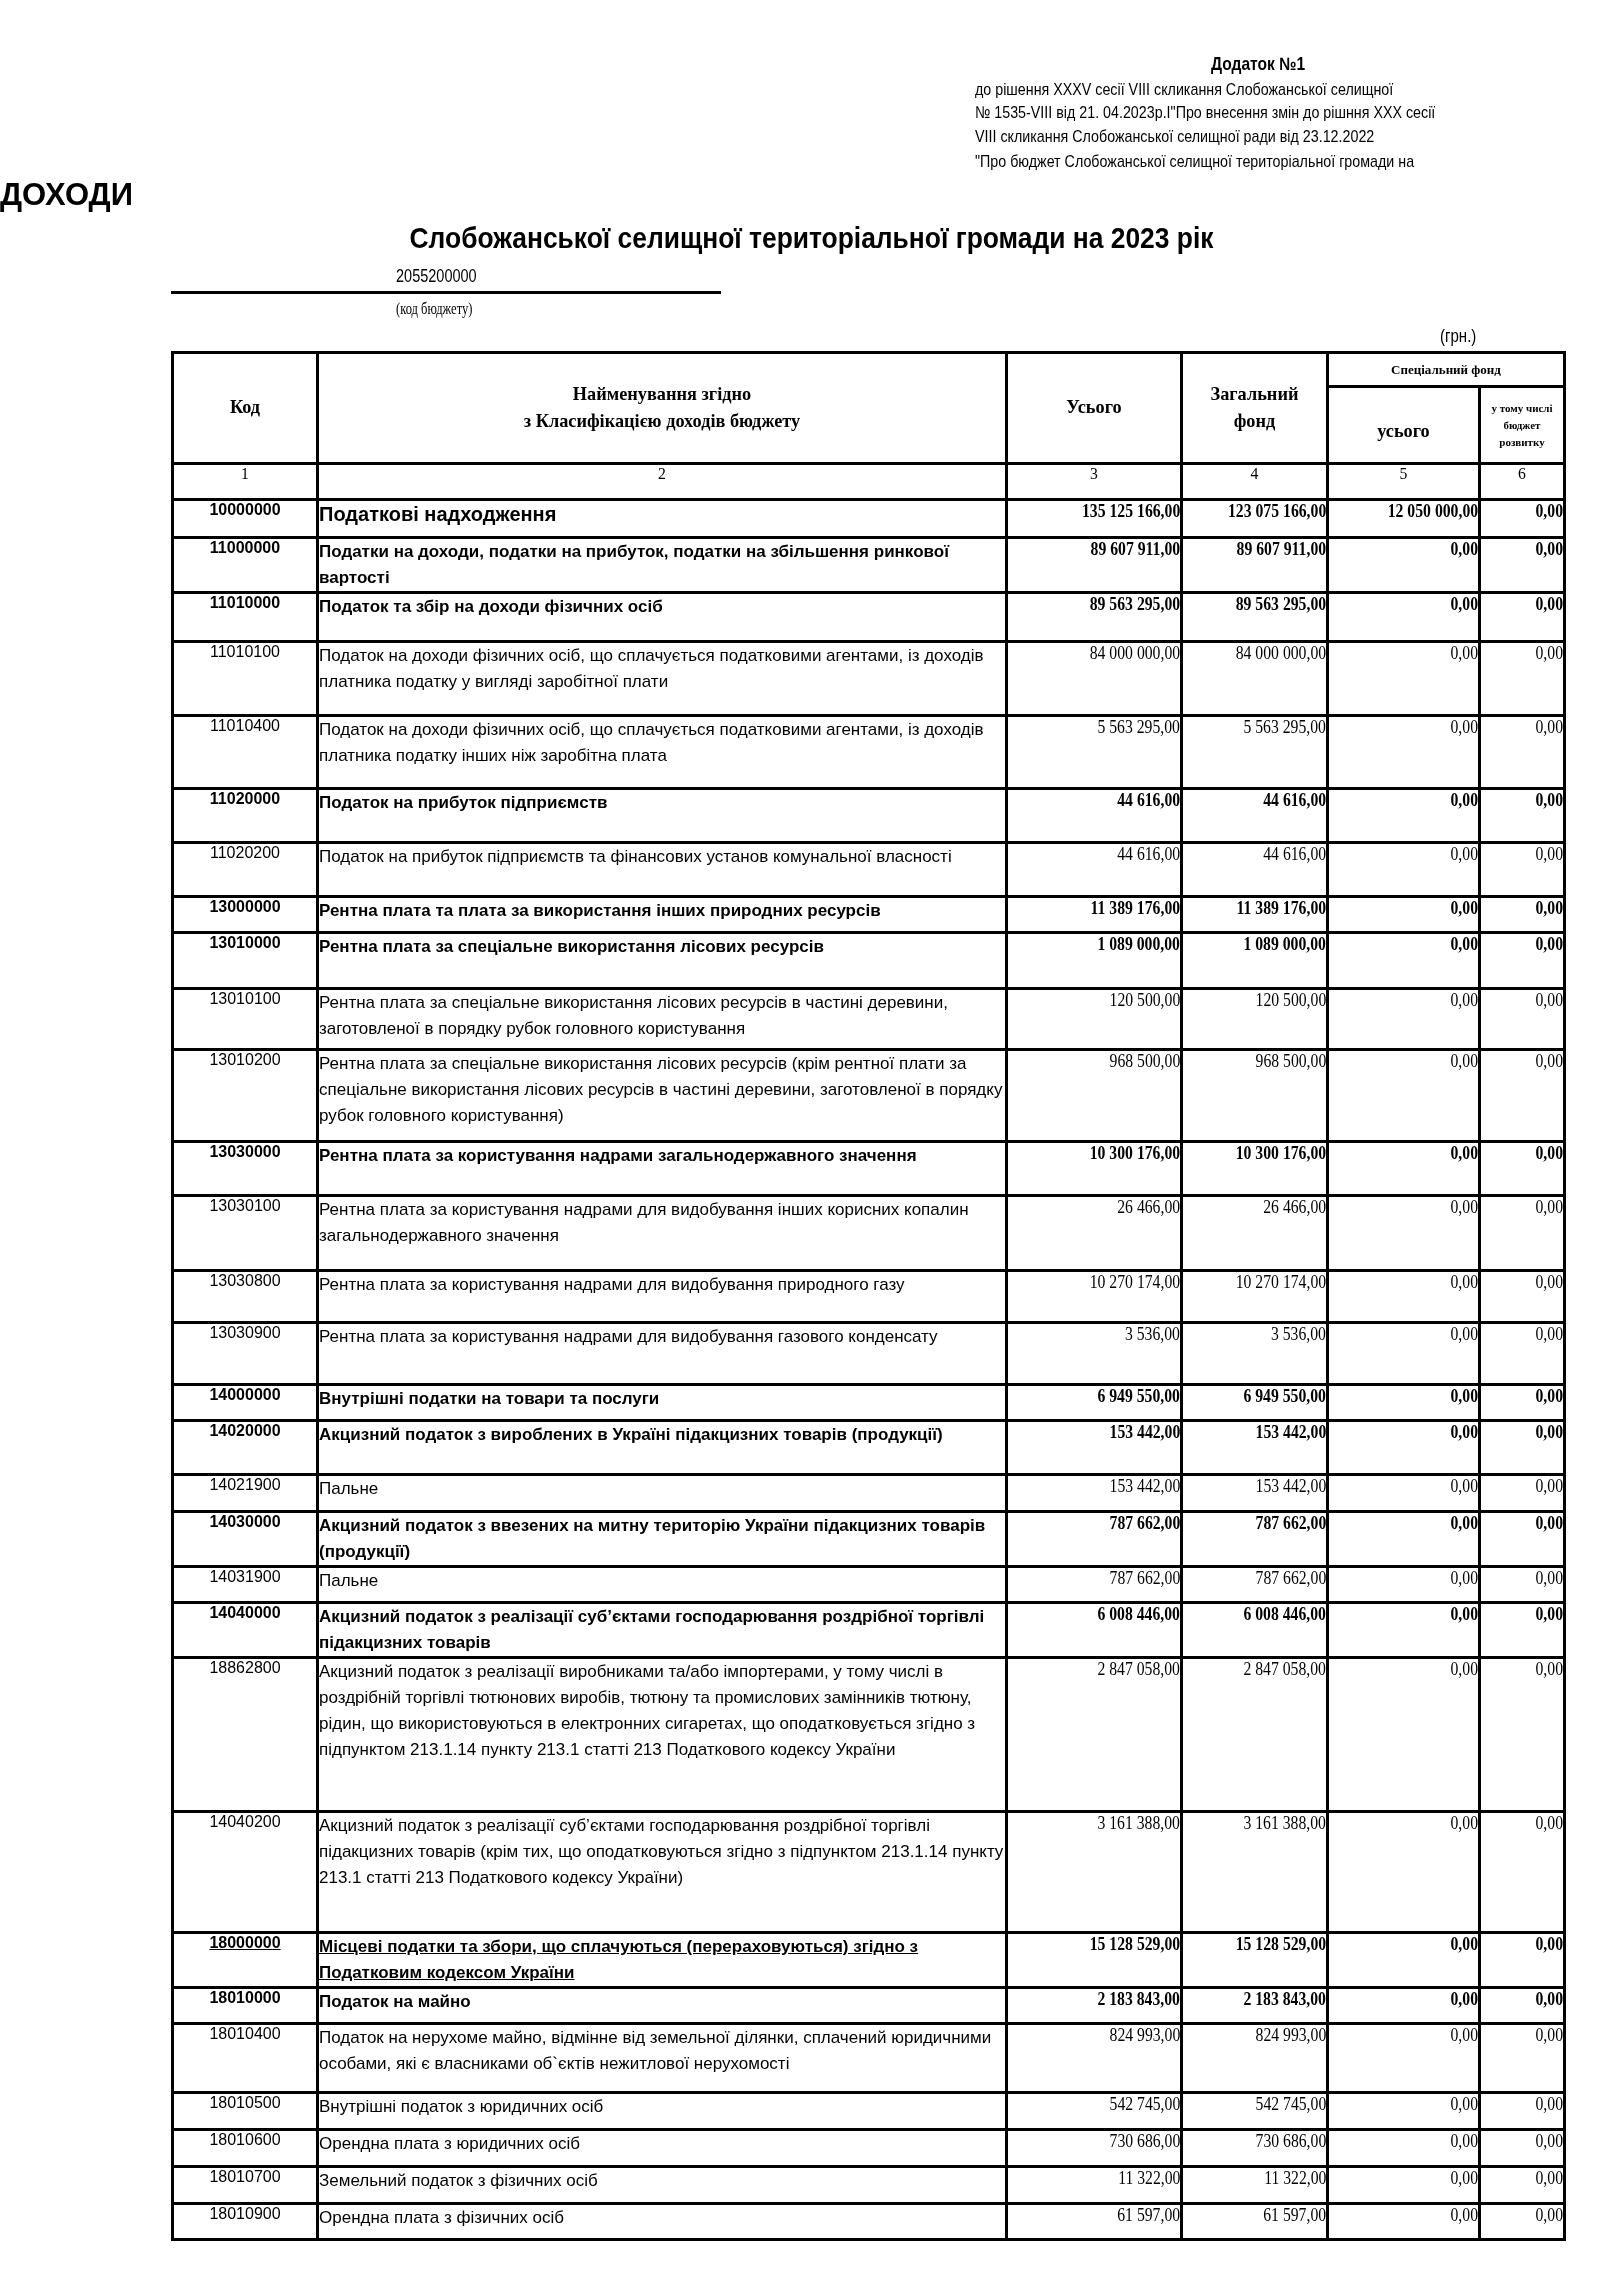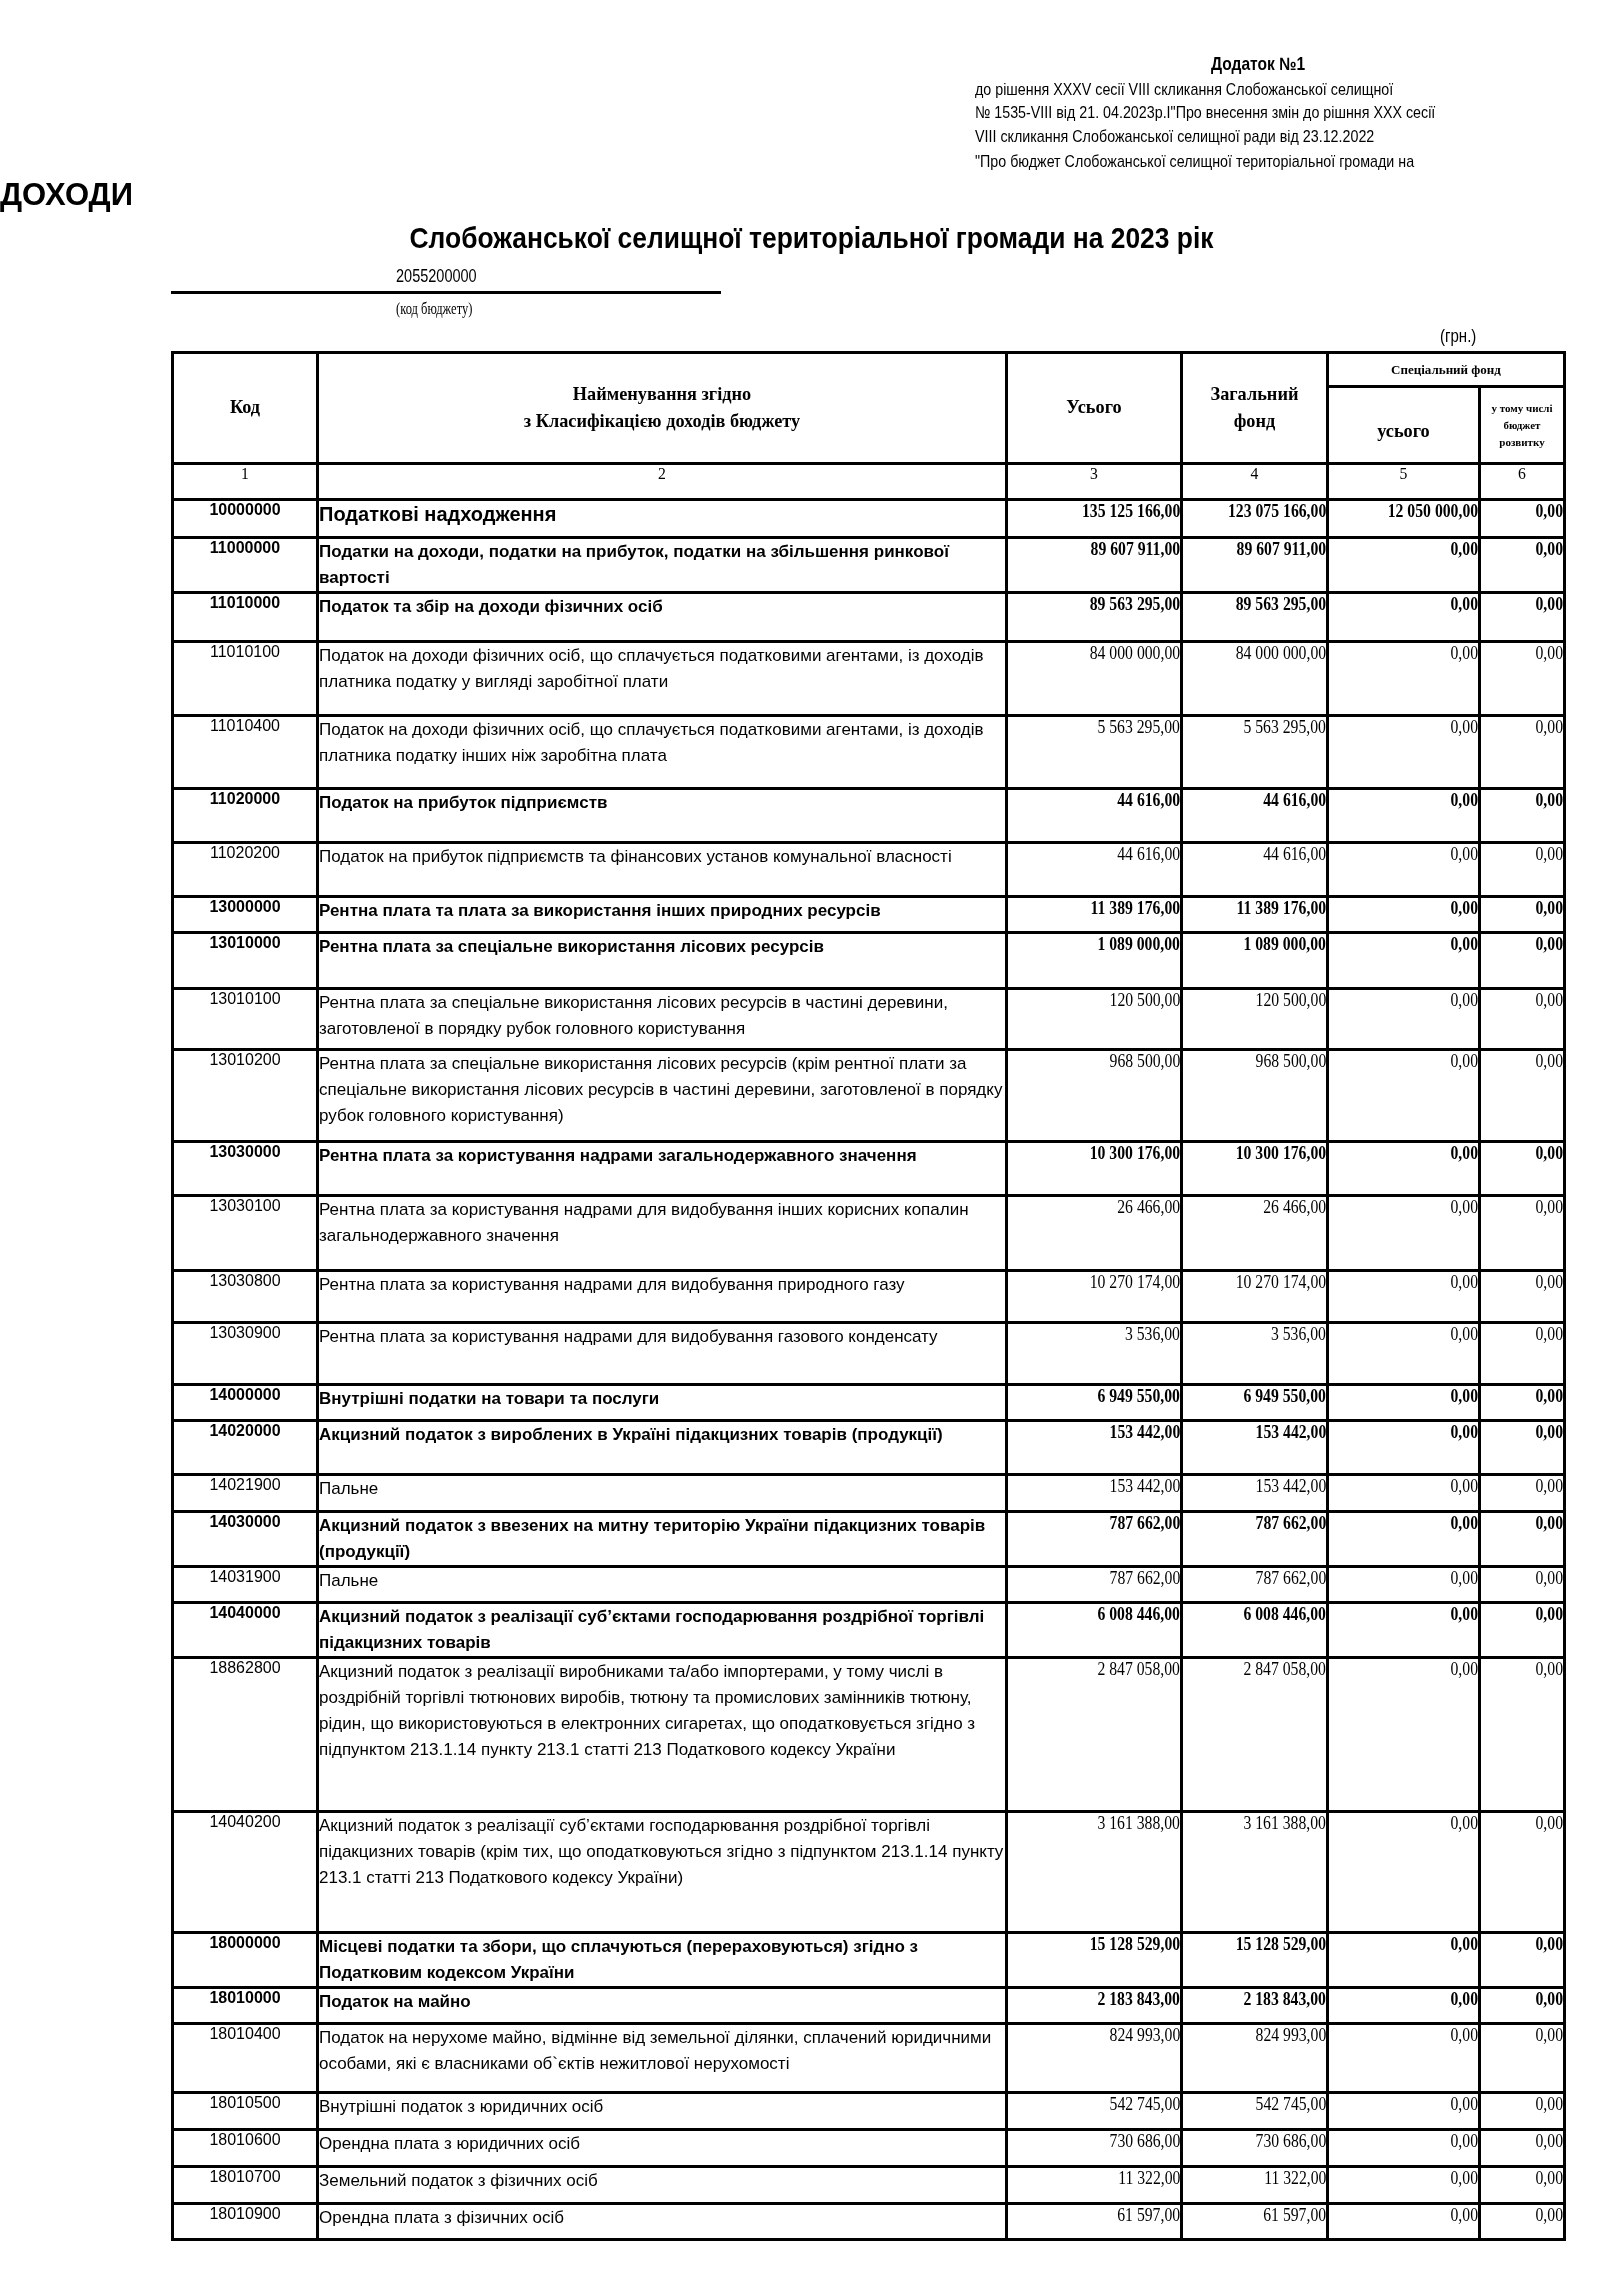--- a/index.html
+++ b/index.html
@@ -274,21 +274,21 @@
         <td class="num"><span class="sq">0,00</span></td>
       </tr>
       <tr style="height: 121px;">
         <td class="code"><span class="">14040200</span></td>
         <td class="name"><span class="">Акцизний податок з реалізації суб’єктами господарювання роздрібної торгівлі підакцизних товарів (крім тих, що оподатковуються згідно з підпунктом 213.1.14 пункту 213.1 статті 213 Податкового кодексу України)</span></td>
         <td class="num"><span class="sq">3 161 388,00</span></td>
         <td class="num"><span class="sq">3 161 388,00</span></td>
         <td class="num"><span class="sq">0,00</span></td>
         <td class="num"><span class="sq">0,00</span></td>
       </tr>
-      <tr class="bold" style="height: 52px;">
+      <tr class="bold" style="height: 52px; text-decoration: underline;">
         <td class="code"><span class="">18000000</span></td>
         <td class="name"><span class="">Місцеві податки та збори, що сплачуються (перераховуються) згідно з Податковим кодексом України</span></td>
         <td class="num"><span class="sq">15 128 529,00</span></td>
         <td class="num"><span class="sq">15 128 529,00</span></td>
         <td class="num"><span class="sq">0,00</span></td>
         <td class="num"><span class="sq">0,00</span></td>
       </tr>
       <tr class="bold" style="height: 36px;">
         <td class="code"><span class="">18010000</span></td>
         <td class="name"><span class="">Податок на майно</span></td>

